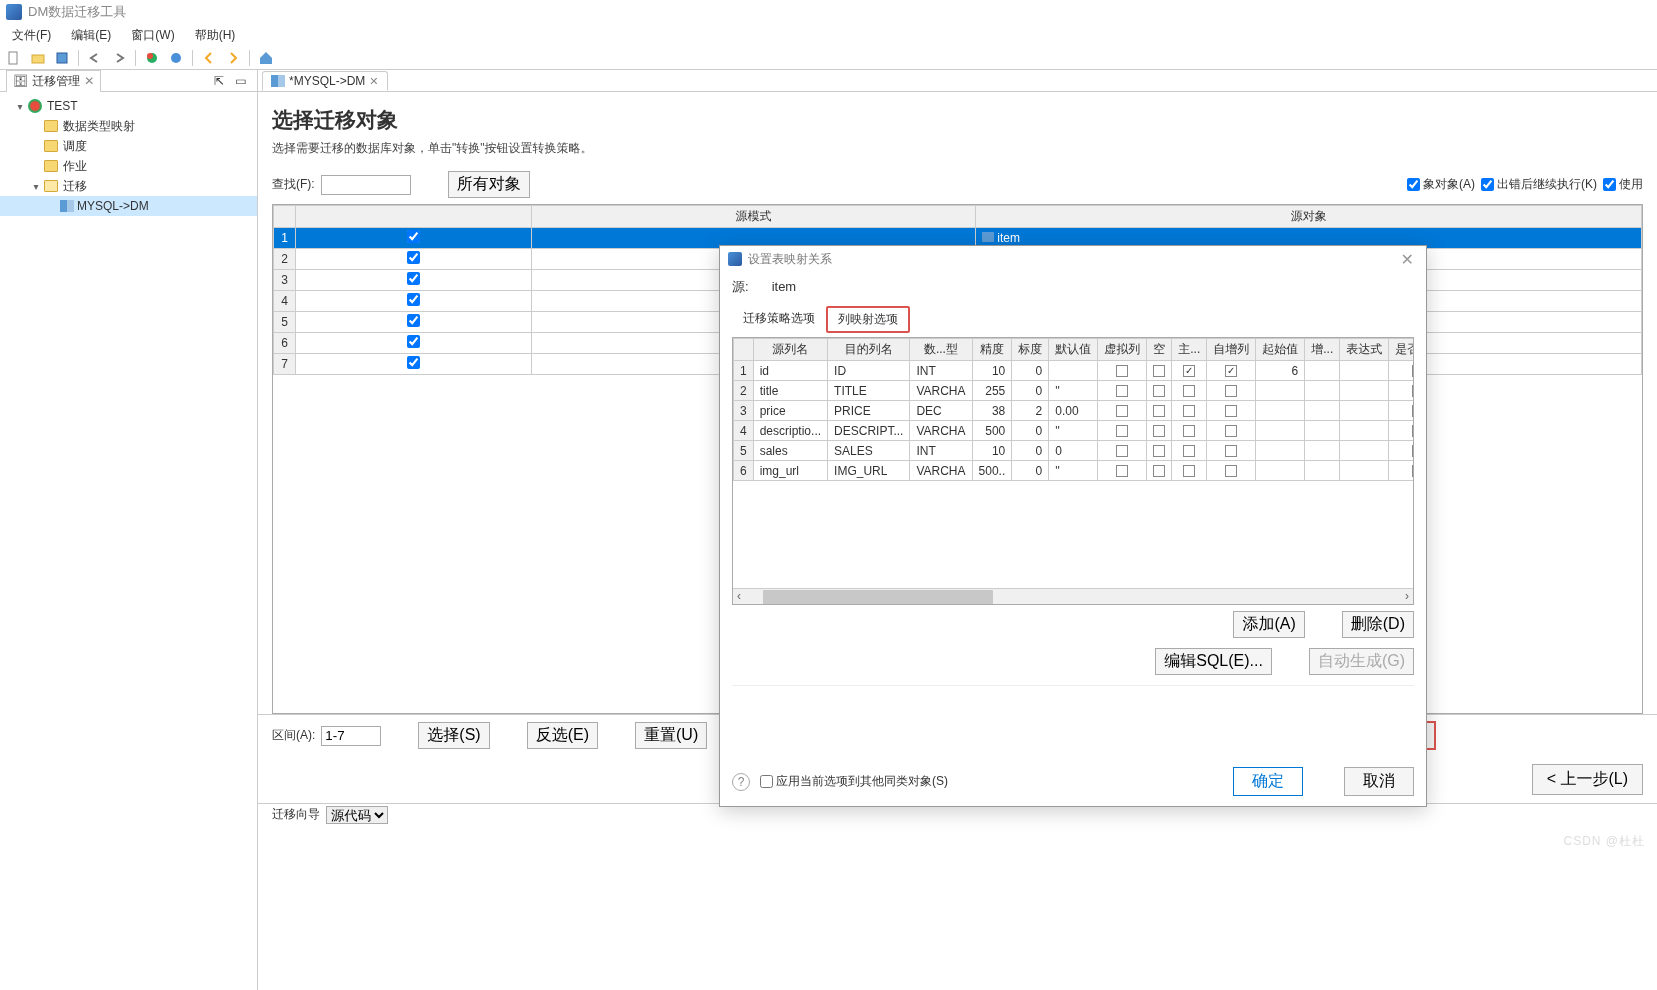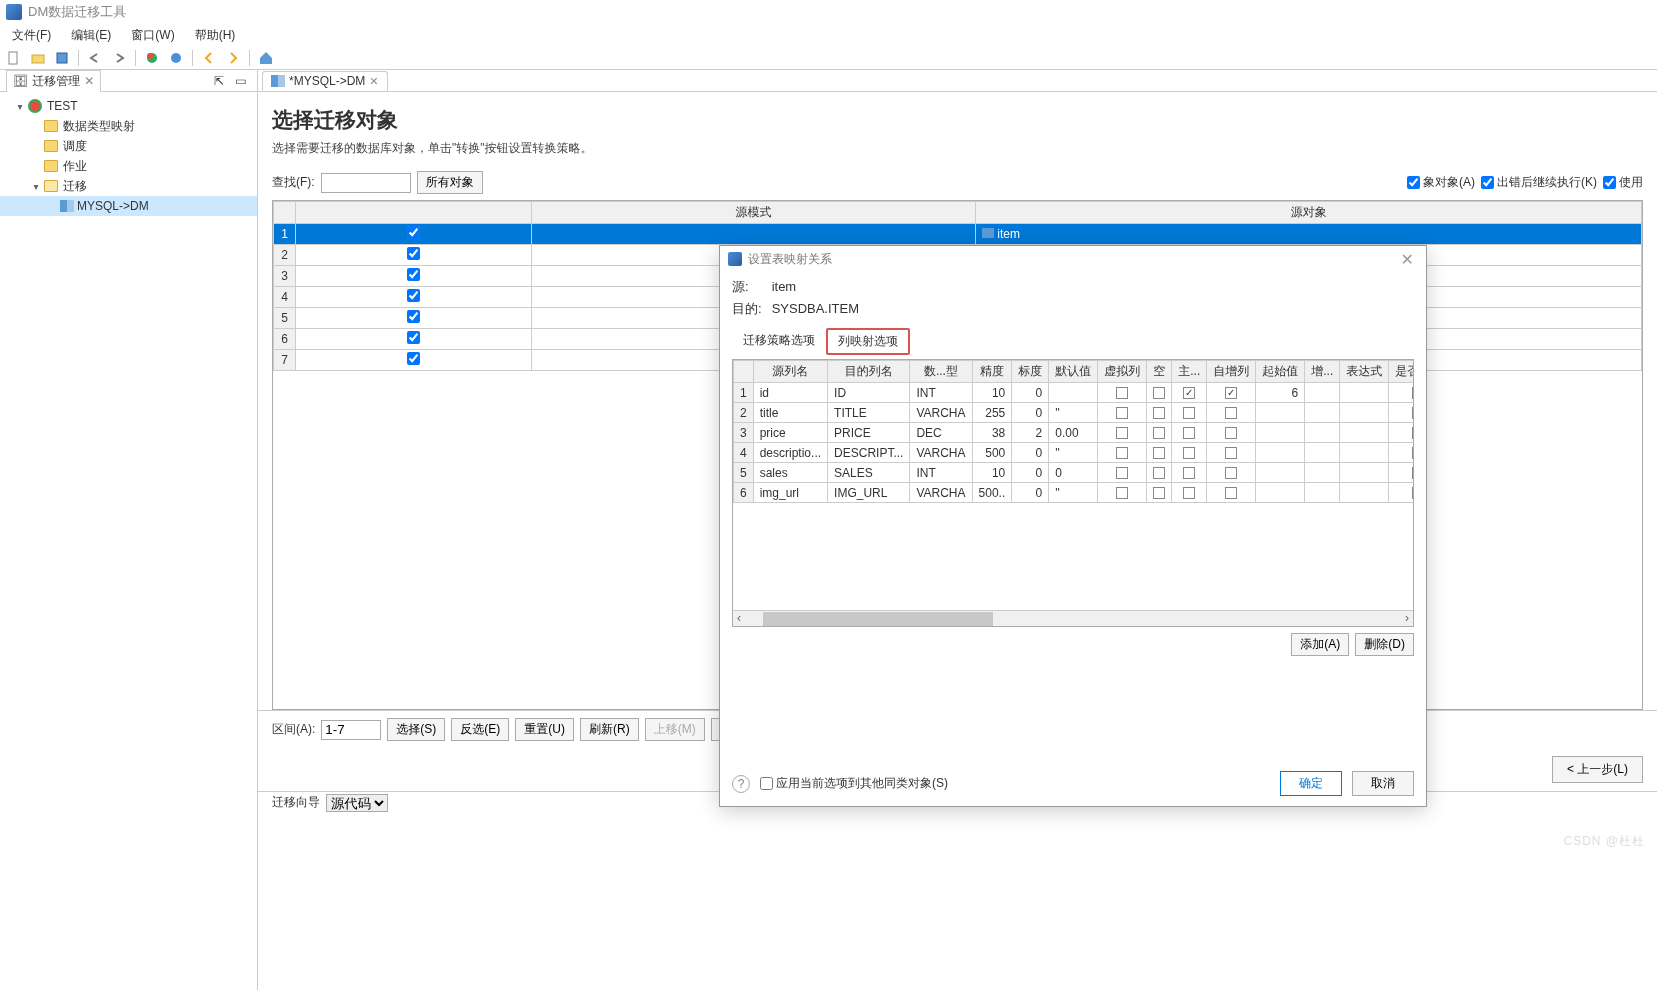--- a/index.html
+++ b/index.html
@@ -38,21 +38,21 @@
 .editor-tabs { height:22px; border-bottom:1px solid #ccc; display:flex; align-items:flex-end; padding:0 4px; }
 .editor-tab { display:flex; align-items:center; gap:4px; padding:2px 8px; border:1px solid #ccc; border-bottom:1px solid #fff; background:#fff; border-radius:3px 3px 0 0; }
 .editor-tab .x { color:#888; font-size:11px; }
 
 .editor-body { flex:1; position:relative; padding:0; overflow:hidden; }
 .page-title { font-size:21px; font-weight:bold; padding:14px 14px 6px; }
 .page-sub { padding:0 14px 10px; color:#444; }
 
 .obj-bar { display:flex; align-items:center; gap:6px; padding:4px 14px; }
 .obj-bar input[type=text] { border:1px solid #aaa; height:20px; width:90px; padding:0 3px; }
-.btn { border:1px solid #aaa; background:#f5f5f5; padding:2px 8px; font-size:12px; }
+.btn { border:1px solid #aaa; background:#f5f5f5; padding:2px 8px; font-size:16px;margin-left:31px; }
 .chk { display:flex; align-items:center; gap:3px; }
 
 .obj-table-wrap { margin:2px 14px 0; border:1px solid #aaa; height:510px; overflow:auto; }
 table.grid { border-collapse:collapse; width:100%; }
 table.grid th, table.grid td { border:1px solid #ccc; padding:2px 6px; height:20px; text-align:left; font-size:12px; white-space:nowrap; }
 table.grid th { background:#f0f0f0; font-weight:normal; text-align:center; }
 .rownum { width:22px; text-align:center !important; background:#f0f0f0; }
 .chkcell { text-align:center !important; }
 tr.sel td { background:#0078d7; color:#fff; }
 tr.sel .rownum { background:#0078d7; color:#fff; }
@@ -338,21 +338,20 @@
       </div>
 
       <div class="dialog">
         <div class="dlg-title">
           <span class="dlg-icon"></span>
           <span>设置表映射关系</span>
           <span class="dlg-close">✕</span>
         </div>
         <div class="dlg-body">
           <div class="dlg-info"><span class="lbl">源:</span> <span>item</span></div>
-          <div class="dlg-info"><span class="lbl">目的:</span> <span>SYSDBA.ITEM</span></div>
           <div class="dlg-tabs">
             <div class="dlg-tab">迁移策略选项</div>
             <div class="dlg-tab active">列映射选项</div>
           </div>
           <div class="dlg-grid-wrap">
             <table class="grid" id="dlg-table">
                 <tbody>
                   <tr>
                     <th style="width:20px"></th>
                     <th style="">源列名</th>
@@ -478,20 +477,24 @@
                 <span style="padding:0 4px;color:#666;">‹</span>
                 <div class="scroll-thumb"></div>
                 <span style="flex:1"></span>
                 <span style="padding:0 4px;color:#666;">›</span>
               </div>
           </div>
           <div class="dlg-actions1">
             <button class="btn">添加(A)</button>
             <button class="btn">删除(D)</button>
           </div>
+          <div class="dlg-actions2">
+            <button class="btn">编辑SQL(E)...</button>
+            <button class="btn disabled">自动生成(G)</button>
+          </div>
         </div>
         <div class="dlg-footer">
           <span class="help-icon">?</span>
           <label class="chk">
               <input type="checkbox" style="">
               <span>应用当前选项到其他同类对象(S)</span>
             </label>
           <span class="spacer"></span>
           <button class="btn primary">确定</button>
           <button class="btn plain">取消</button>

